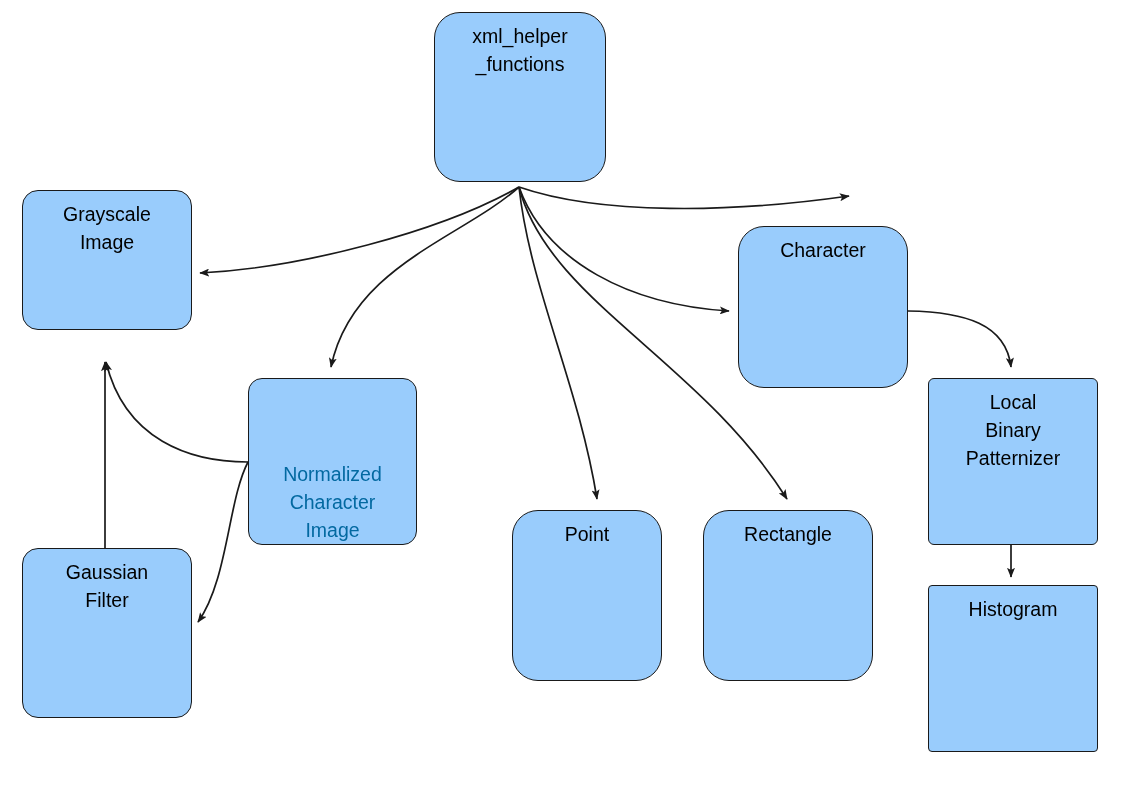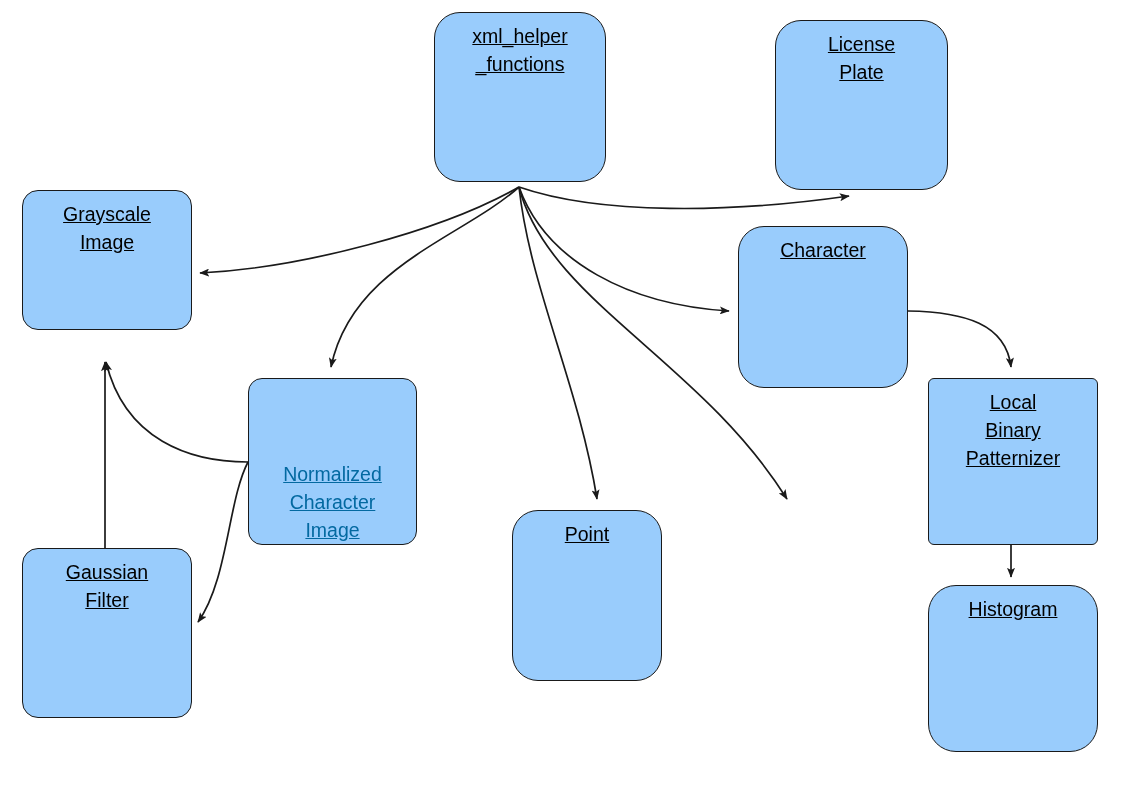--- a/index.html
+++ b/index.html
@@ -37,21 +37,20 @@
     align-items: flex-start;
     text-align: center;
     color: #000000;
     font-size: 19.5px;
     line-height: 28px;
     padding-top: 9px;
     padding-left: 6px;
     padding-right: 6px;
     white-space: pre-line;
     user-select: none;
-    text-decoration: underline;
   }
   .node-label {
     display: block;
     width: 100%;
     white-space: pre-line;
   }
 </style>
 </head>
 <body>
 
@@ -88,24 +87,20 @@
 
       <path d="M105,548 L105,362" marker-end="url(#arrowhead)"></path>
     </g>
   </svg>
 
   <div class="node" style="left: 434px; top: 12px; width: 172px; height: 170px; background: rgb(153, 204, 252); border-color: rgb(26, 26, 26); color: rgb(0, 0, 0); border-radius: 26px;">
     <span class="node-label">xml_helper
 _functions</span>
   </div>
 
-  <div class="node" style="left: 775px; top: 20px; width: 173px; height: 170px; background: rgb(153, 204, 252); border-color: rgb(26, 26, 26); color: rgb(0, 0, 0); border-radius: 26px;">
-    <span class="node-label">License
-Plate</span>
-  </div>
 
   <div class="node" style="left: 22px; top: 190px; width: 170px; height: 140px; background: rgb(153, 204, 252); border-color: rgb(26, 26, 26); color: rgb(0, 0, 0); border-radius: 16px;">
     <span class="node-label">Grayscale
 Image</span>
   </div>
 
   <div class="node" style="left: 738px; top: 226px; width: 170px; height: 162px; background: rgb(153, 204, 252); border-color: rgb(26, 26, 26); color: rgb(0, 0, 0); border-radius: 26px;">
     <span class="node-label">Character</span>
   </div>
 
@@ -118,23 +113,26 @@
   <div class="node" style="left: 928px; top: 378px; width: 170px; height: 167px; background: rgb(153, 204, 252); border-color: rgb(26, 26, 26); color: rgb(0, 0, 0); border-radius: 6px;">
     <span class="node-label">Local
 Binary
 Patternizer</span>
   </div>
 
   <div class="node" style="left: 512px; top: 510px; width: 150px; height: 171px; background: rgb(153, 204, 252); border-color: rgb(26, 26, 26); color: rgb(0, 0, 0); border-radius: 26px;">
     <span class="node-label">Point</span>
   </div>
 
+  <div class="node" style="left: 703px; top: 510px; width: 170px; height: 171px; background: rgb(153, 204, 252); border-color: rgb(26, 26, 26); color: rgb(0, 0, 0); border-radius: 26px;">
+    <span class="node-label">Rectangle</span>
+  </div>
 
   <div class="node" style="left: 22px; top: 548px; width: 170px; height: 170px; background: rgb(153, 204, 252); border-color: rgb(26, 26, 26); color: rgb(0, 0, 0); border-radius: 16px;">
     <span class="node-label">Gaussian
 Filter</span>
   </div>
 
-  <div class="node" style="left: 928px; top: 585px; width: 170px; height: 167px; background: rgb(153, 204, 252); border-color: rgb(26, 26, 26); color: rgb(0, 0, 0); border-radius: 28px;">
+  <div class="node" style="left: 928px; top: 585px; width: 170px; height: 167px; background: rgb(153, 204, 252); border-color: rgb(26, 26, 26); color: rgb(0, 0, 0); border-radius: 4px;">
     <span class="node-label">Histogram</span>
   </div>
 
 </div>
 
 </body></html>

